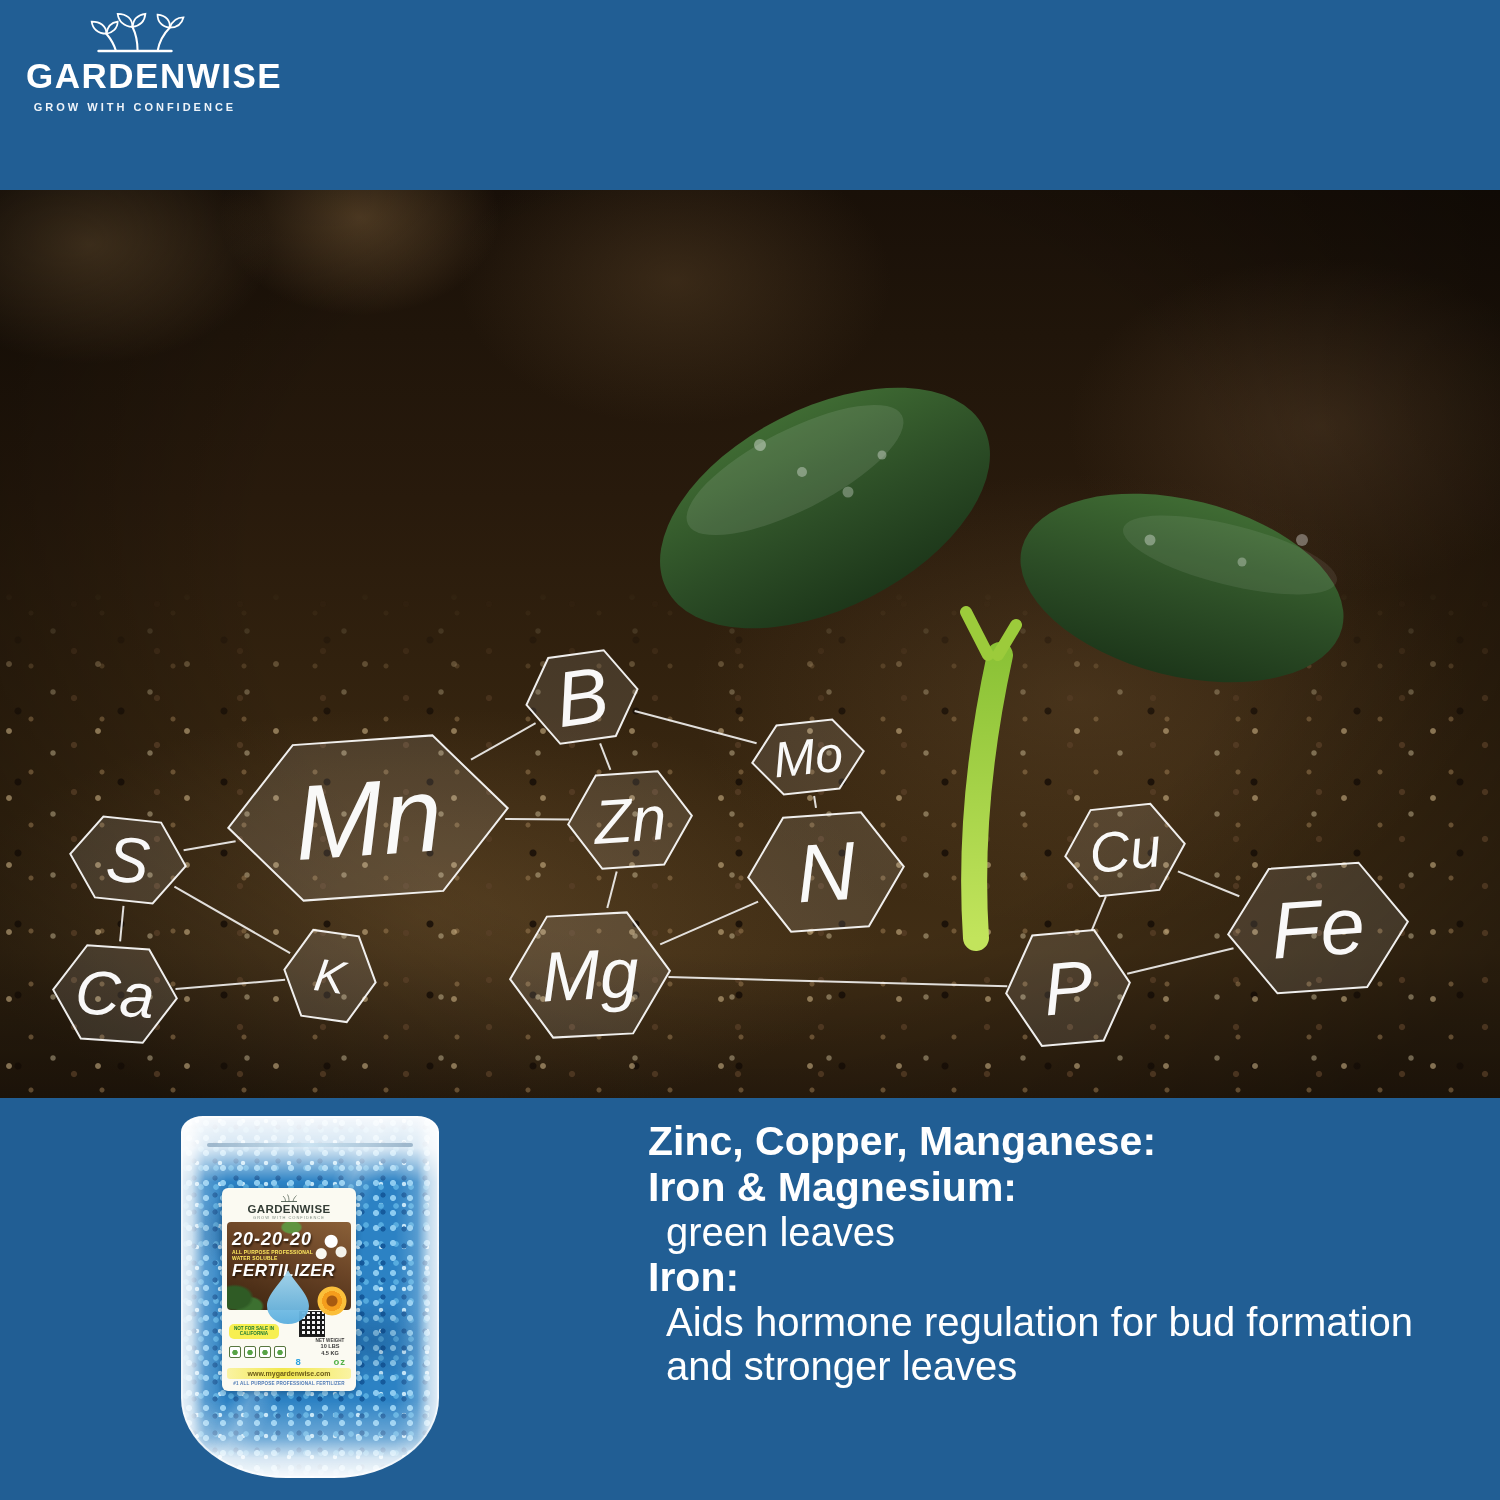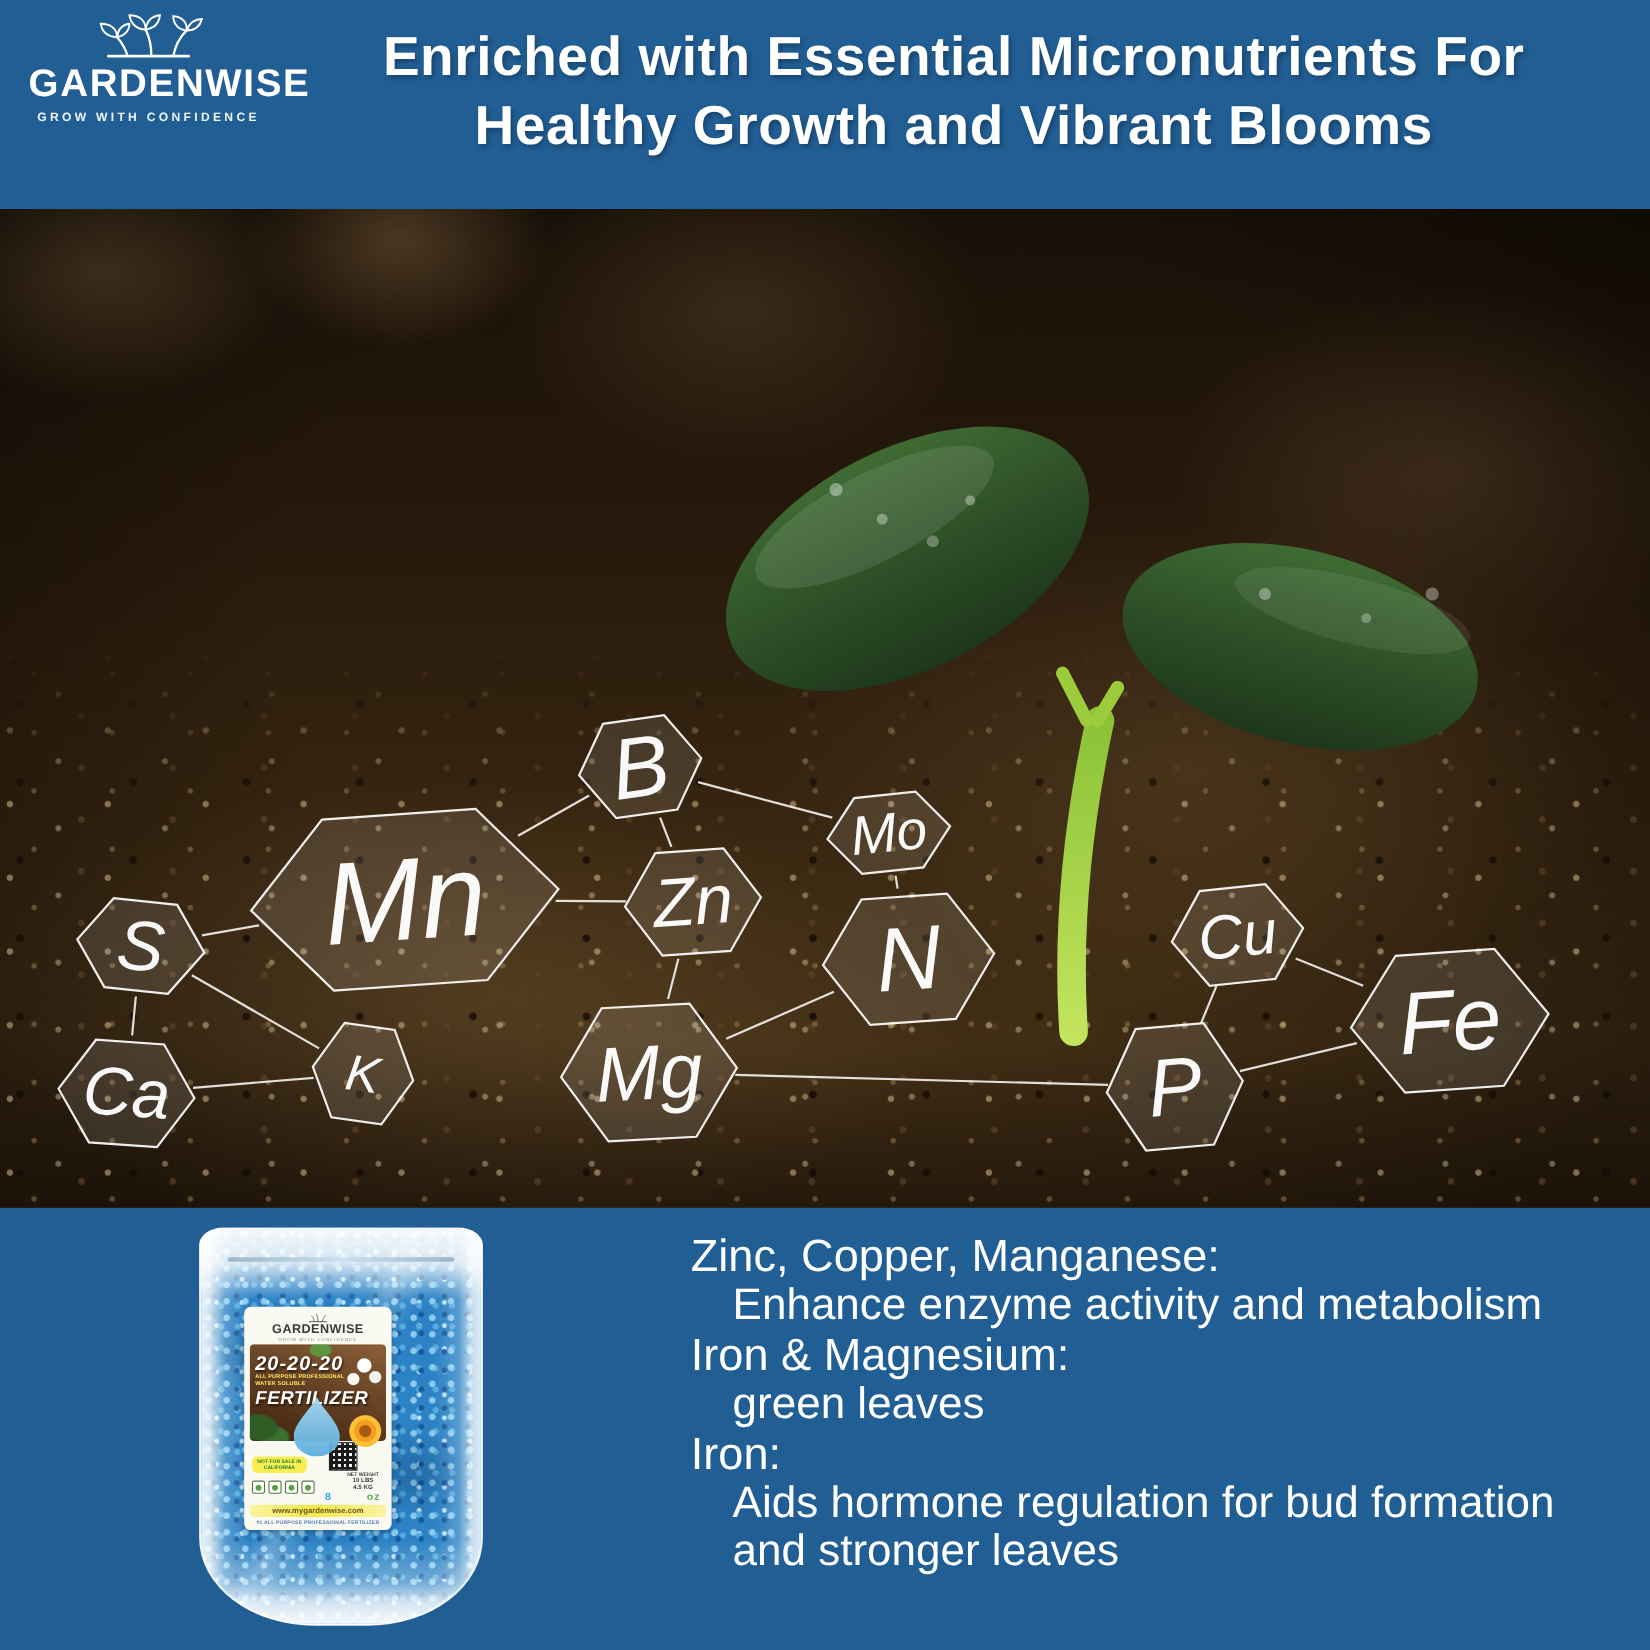--- a/index.html
+++ b/index.html
@@ -43,21 +43,21 @@
     background-size:89px 67px,71px 53px,97px 61px,83px 47px,103px 71px;
     -webkit-mask-image:linear-gradient(180deg,rgba(0,0,0,0) 0,#000 140px);
     mask-image:linear-gradient(180deg,rgba(0,0,0,0) 0,#000 140px);
   }
   .photo-svg{position:absolute;left:0;top:0;width:1500px;height:908px;}
   .hex{fill:rgba(255,255,255,.11);stroke:rgba(255,255,255,.92);stroke-width:2;}
   .hex-line{stroke:rgba(255,255,255,.85);stroke-width:2;}
   .hex-label{fill:#fff;font-family:"Liberation Sans",sans-serif;font-style:italic;opacity:.97;}
   
   .benefits{position:absolute;left:628px;top:1118px;width:860px;color:#fff;}
-  .benefit-heading{font-size:41px;font-weight:400;line-height:46px;white-space:nowrap;}
+  .benefit-heading{font-size:41px;font-weight:700;line-height:46px;white-space:nowrap;margin-left:20px;}
   .benefit-line{font-size:40px;font-weight:400;line-height:44px;padding-left:38px;white-space:nowrap;}
   
   .bag{position:absolute;left:181px;top:1116px;width:258px;height:362px;}
   .bag-foil{
     position:absolute;inset:0;border-radius:22px 22px 105px 105px / 16px 16px 80px 80px;
     background-color:#2c82c4;
     background-image:
       linear-gradient(180deg, rgba(255,255,255,.94) 0px, rgba(255,255,255,.8) 30px, rgba(255,255,255,0) 64px),
       linear-gradient(90deg, rgba(255,255,255,.85) 0px, rgba(255,255,255,.75) 9px, rgba(255,255,255,.2) 22px, rgba(255,255,255,0) 44px),
       linear-gradient(270deg, rgba(255,255,255,.82) 0px, rgba(255,255,255,.7) 8px, rgba(255,255,255,.2) 20px, rgba(255,255,255,0) 42px),
@@ -137,24 +137,20 @@
       <path d="M63 52 C63 40 61 32 57 24" stroke="#fff" stroke-width="2.4" fill="none"></path>
       <path d="M57 24 C47 24 41 17 40 9 C51 9 57 15 57 24 Z" fill="none" stroke="#fff" stroke-width="2"></path>
       <path d="M57 24 C58 15 64 10 72 9 C71 18 65 23 57 24 Z" fill="none" stroke="#fff" stroke-width="2"></path>
       <path d="M86 52 C88 41 93 32 100 25" stroke="#fff" stroke-width="2.4" fill="none"></path>
       <path d="M100 25 C91 24 86 18 86 10 C96 11 101 17 100 25 Z" fill="none" stroke="#fff" stroke-width="2"></path>
       <path d="M100 25 C103 17 109 13 116 13 C114 21 108 25 100 25 Z" fill="none" stroke="#fff" stroke-width="2"></path>
     </svg>
     <div class="logo-name">GARDENWISE</div>
     <div class="logo-tag">GROW WITH CONFIDENCE</div>
   </div>
-  <div class="headline">
-    <div>Enriched with Essential Micronutrients For</div>
-    <div>Healthy Growth and Vibrant Blooms</div>
-  </div>
 </div>
 
 <div class="photo">
   <div class="speckles"></div>
   <svg class="photo-svg" viewBox="0 190 1500 908">
     <defs>
       <linearGradient id="leafG" x1="0" y1="0" x2="0" y2="1">
         <stop offset="0" stop-color="#3f6b33"></stop>
         <stop offset="0.55" stop-color="#2c4d26"></stop>
         <stop offset="1" stop-color="#1d371a"></stop>
@@ -271,19 +267,18 @@
         <span class="size-unit">oz</span>
       </div>
       <div class="site">www.mygardenwise.com</div>
       <div class="foot">#1 ALL PURPOSE PROFESSIONAL FERTILIZER</div>
     </div>
   </div>
 </div>
 
 <div class="benefits">
   <div class="benefit-heading">Zinc, Copper, Manganese:</div>
-  <div class="benefit-line">Enhance enzyme activity and metabolism</div>
   <div class="benefit-heading">Iron &amp; Magnesium:</div>
   <div class="benefit-line">green leaves</div>
   <div class="benefit-heading">Iron:</div>
   <div class="benefit-line">Aids hormone regulation for bud formation</div>
   <div class="benefit-line">and stronger leaves</div>
 </div>
 
 </body></html>

